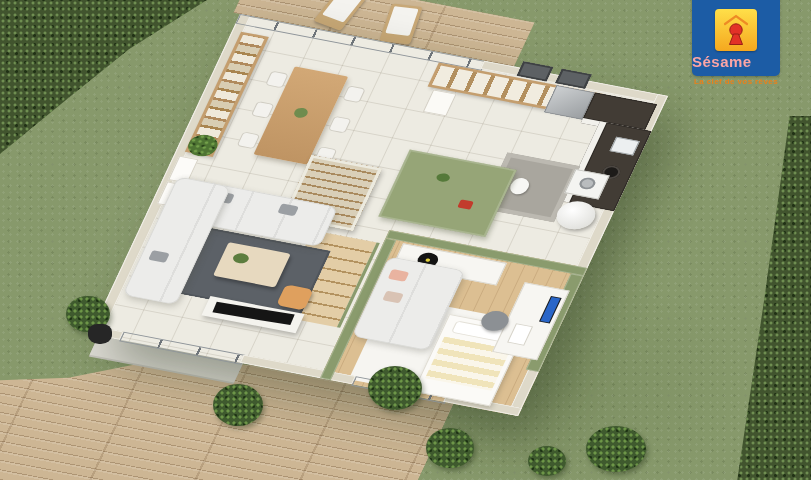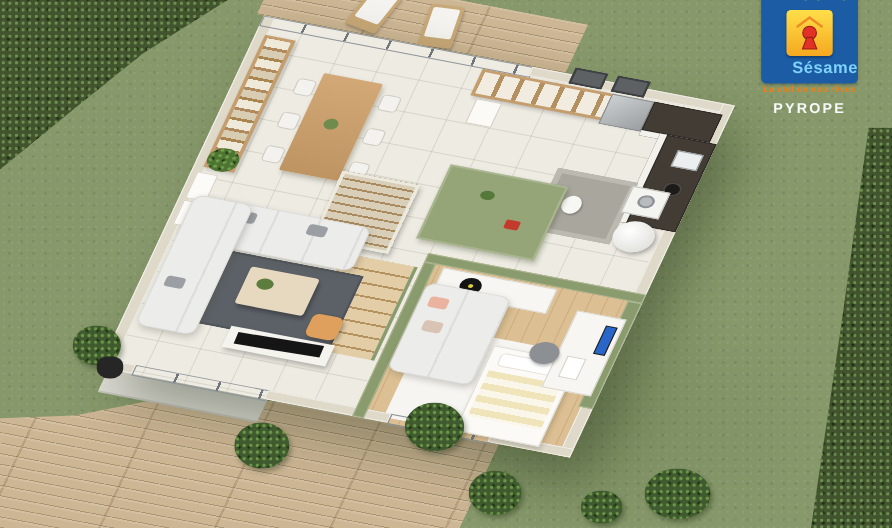--- a/index.html
+++ b/index.html
@@ -46,21 +46,21 @@
   .stairs{background:repeating-linear-gradient(180deg,#e3cda6 0 12px,#b3925f 12px 14px);border-left:3px solid #efece2;border-right:3px solid #8a9b6d;}
   .green{background:#96a577;}
   .greenwall{background:#8a9b6d;box-shadow:inset 0 0 0 1px rgba(255,255,255,.25);}
   .bush{border-radius:50%;background-color:#3f5a2e;background-image:radial-gradient(rgba(140,190,90,.6) 1.3px,transparent 1.9px),radial-gradient(rgba(8,25,4,.6) 1.2px,transparent 1.8px);background-size:6px 6px,9px 9px;box-shadow:2px 3px 5px rgba(20,35,10,.35);}
   
   .brand{left:692px;top:-10px;width:88px;}
   .logo-card{position:relative;width:88px;height:86px;background:#1c5ca5;border-radius:5px;overflow:hidden;box-shadow:0 1px 3px rgba(0,0,0,.25);}
   .maisons{height:16px;overflow:hidden;text-align:center;}
   .maisons span{display:block;transform:translateY(-1px);color:#ffd43a;font-weight:bold;font-size:12px;letter-spacing:3px;}
   .badge{position:absolute;left:23px;top:19px;width:42px;height:42px;border-radius:4px;background:linear-gradient(180deg,#ffdf49,#f5a81f);box-shadow:0 1px 2px rgba(0,0,0,.3);}
-  .logo-word{position:absolute;left:0;right:0;top:63px;text-align:right;color:#7dd3fc;font-weight:bold;font-size:15px;letter-spacing:.5px;}
+  .logo-word{position:absolute;left:0;right:0;top:63px;text-align:left;color:#fca5a5;font-weight:bold;font-size:15px;letter-spacing:.5px;}
   .tagline{position:absolute;left:-12px;top:87px;width:112px;text-align:center;color:#e8811c;font-weight:bold;font-size:8px;letter-spacing:.4px;}
   .model{position:absolute;left:-12px;top:101px;width:112px;text-align:center;color:#f7f9fa;font-weight:bold;font-size:13px;letter-spacing:2px;}
   .floorlbl{position:absolute;left:-12px;top:118px;width:112px;text-align:center;color:rgba(238,243,245,.85);font-size:13px;letter-spacing:1.5px;}
 </style>
 </head>
 <body>
 
 <div class="stage">
 
   <div class="abs hedge hedge-tl"></div>
@@ -192,16 +192,15 @@
       <div class="badge">
         <svg width="42" height="42" viewBox="0 0 42 42">
           <path d="M10 15 L21 7 L32 15" fill="none" stroke="#ee8b25" stroke-width="2.2" stroke-linecap="round"></path>
           <circle cx="21" cy="21" r="6.2" fill="#e23127" stroke="#991f16" stroke-width="1"></circle>
           <path d="M18.5 25 L14.5 35.5 L27.5 35.5 L23.5 25 Z" fill="#e23127" stroke="#991f16" stroke-width="1"></path>
         </svg>
       </div>
       <div class="logo-word">Sésame</div>
     </div>
     <div class="tagline">La clef de vos rêves</div>
-    <div class="model">PYROPE</div>
   </div>
 
 </div>
 
 </body></html>

